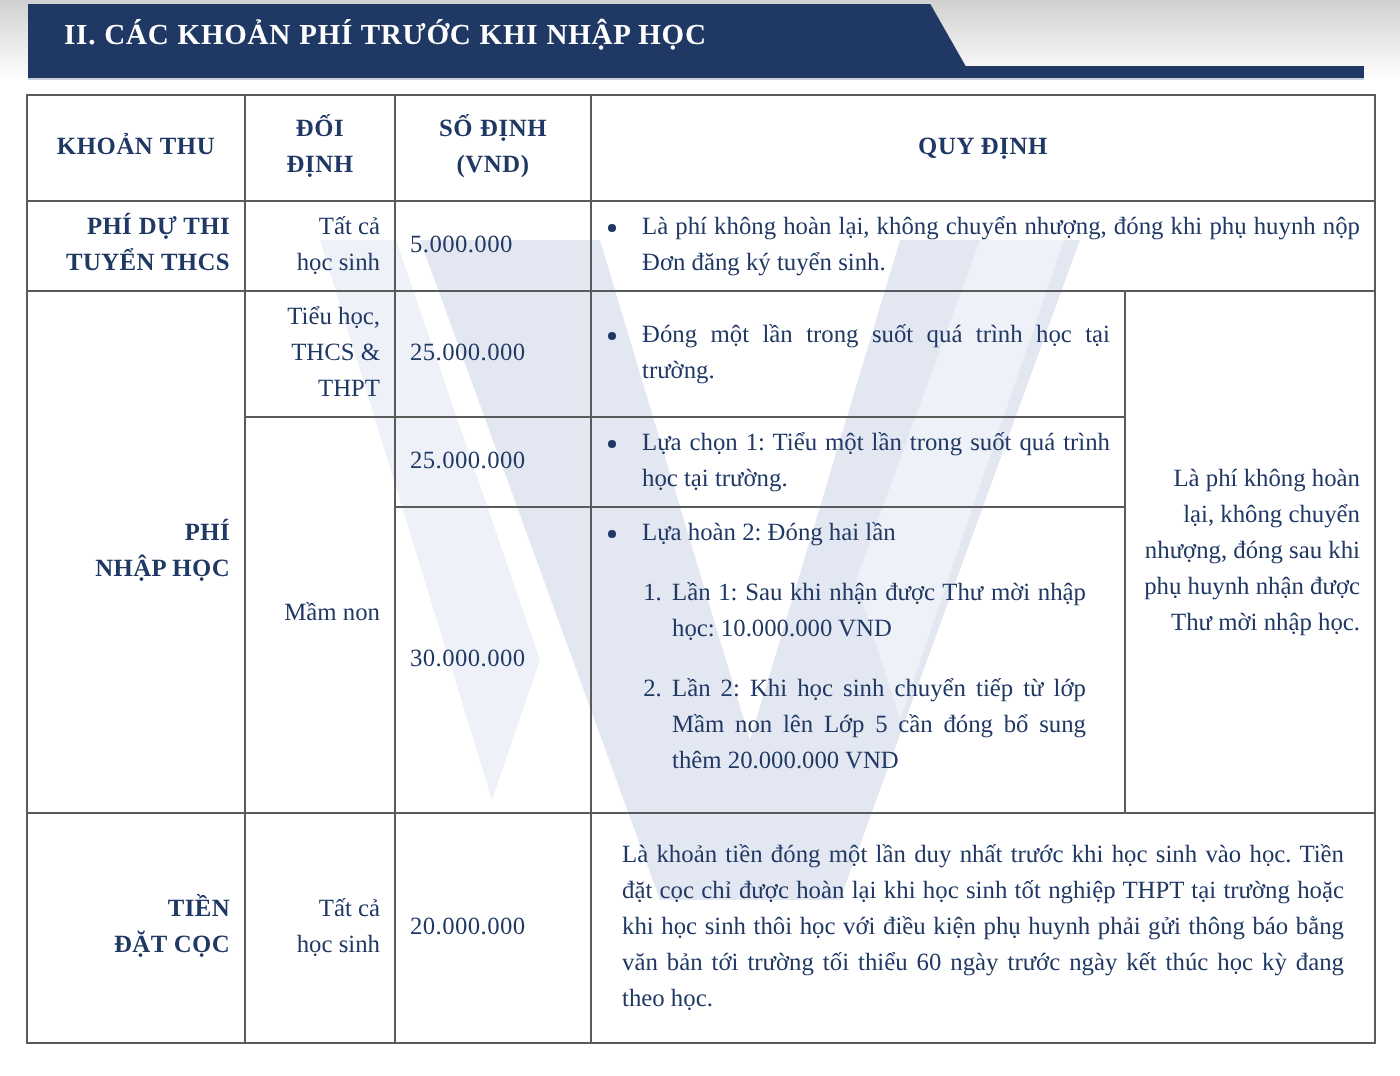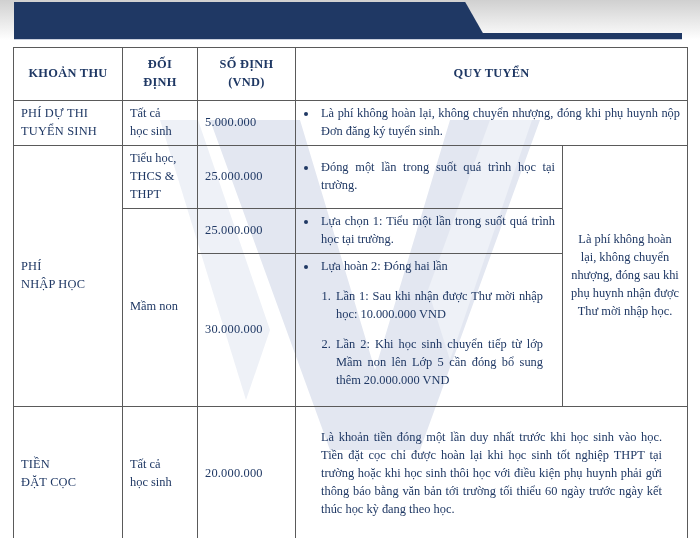--- a/index.html
+++ b/index.html
@@ -96,37 +96,37 @@
   thead th {
     background: #d9d9d9;
     text-align: center;
     font-weight: bold;
     font-size: 12.2px;
     letter-spacing: 0.3px;
     height: 44px;
     padding: 3px 4px;
   }
   td.c-name {
-    text-align: left;
-    font-weight: normal;
+    text-align: right;
+    font-weight: bold;
     letter-spacing: 0.2px;
   }
   td.c-target {
-    text-align: left;
+    text-align: right;
   }
   td.c-amount {
     letter-spacing: 0.2px;
   }
   td.c-rule {
     text-align: justify;
     text-justify: inter-word;
     padding: 6px 8px 6px 8px;
   }
   td.c-rule-side {
-    text-align: center;
+    text-align: right;
     vertical-align: top;
     padding: 8px 7px;
     line-height: 1.5;
   }
 
   ul.bullets {
     margin: 0;
     padding: 0 0 0 15px;
     list-style: disc;
   }
@@ -139,21 +139,21 @@
     padding: 0 0 0 19px;
     list-style: decimal;
   }
   ol.subnums > li {
     margin: 12px;
     padding-left: 2px;
     text-align: justify;
     text-justify: inter-word;
   }
   .plain-para {
-    margin: 18px;
+    margin: 8px;
     text-align: justify;
     text-justify: inter-word;
   }
 </style>
 </head>
 <body>
 
 <div class="top-gradient"></div>
 
 <svg class="watermark" viewBox="0 0 420 330" xmlns="http://www.w3.org/2000/svg">
@@ -162,48 +162,49 @@
   </g>
   <g fill="#eef1f7">
     <polygon points="10,0 48,0 120,210 96,280"></polygon>
     <polygon points="340,0 382,0 300,240 278,170"></polygon>
   </g>
 </svg>
 
 <div class="banner-wrap">
   <div class="banner-shape"></div>
   <div class="banner-underline"></div>
+  <div class="banner-title">II. CÁC KHOẢN PHÍ TRƯỚC KHI NHẬP HỌC</div>
 </div>
 
 <div class="table-wrap">
   <table class="fee-table">
     <colgroup>
       <col style="width:109px">
       <col style="width:75px">
       <col style="width:98px">
       <col style="width:267px">
       <col style="width:125px">
     </colgroup>
     <thead>
       <tr>
         <th>KHOẢN THU</th>
         <th>ĐỐI ĐỊNH</th>
         <th>
           <div>SỐ ĐỊNH</div>
           <div>(VND)</div>
         </th>
-        <th colspan="2">QUY TUYỂN</th>
+        <th colspan="2">QUY ĐỊNH</th>
       </tr>
     </thead>
     <tbody>
 
       <tr>
         <td class="c-name">
           <div>PHÍ DỰ THI</div>
-          <div>TUYỂN SINH</div>
+          <div>TUYỂN THCS</div>
         </td>
         <td class="c-target">
           <div>Tất cả</div>
           <div>học sinh</div>
         </td>
         <td class="c-amount">5.000.000</td>
         <td class="c-rule" colspan="2">
           <ul class="bullets">
             <li>Là phí không hoàn lại, không chuyển nhượng, đóng khi phụ huynh nộp Đơn đăng ký tuyển sinh.</li>
           </ul>

